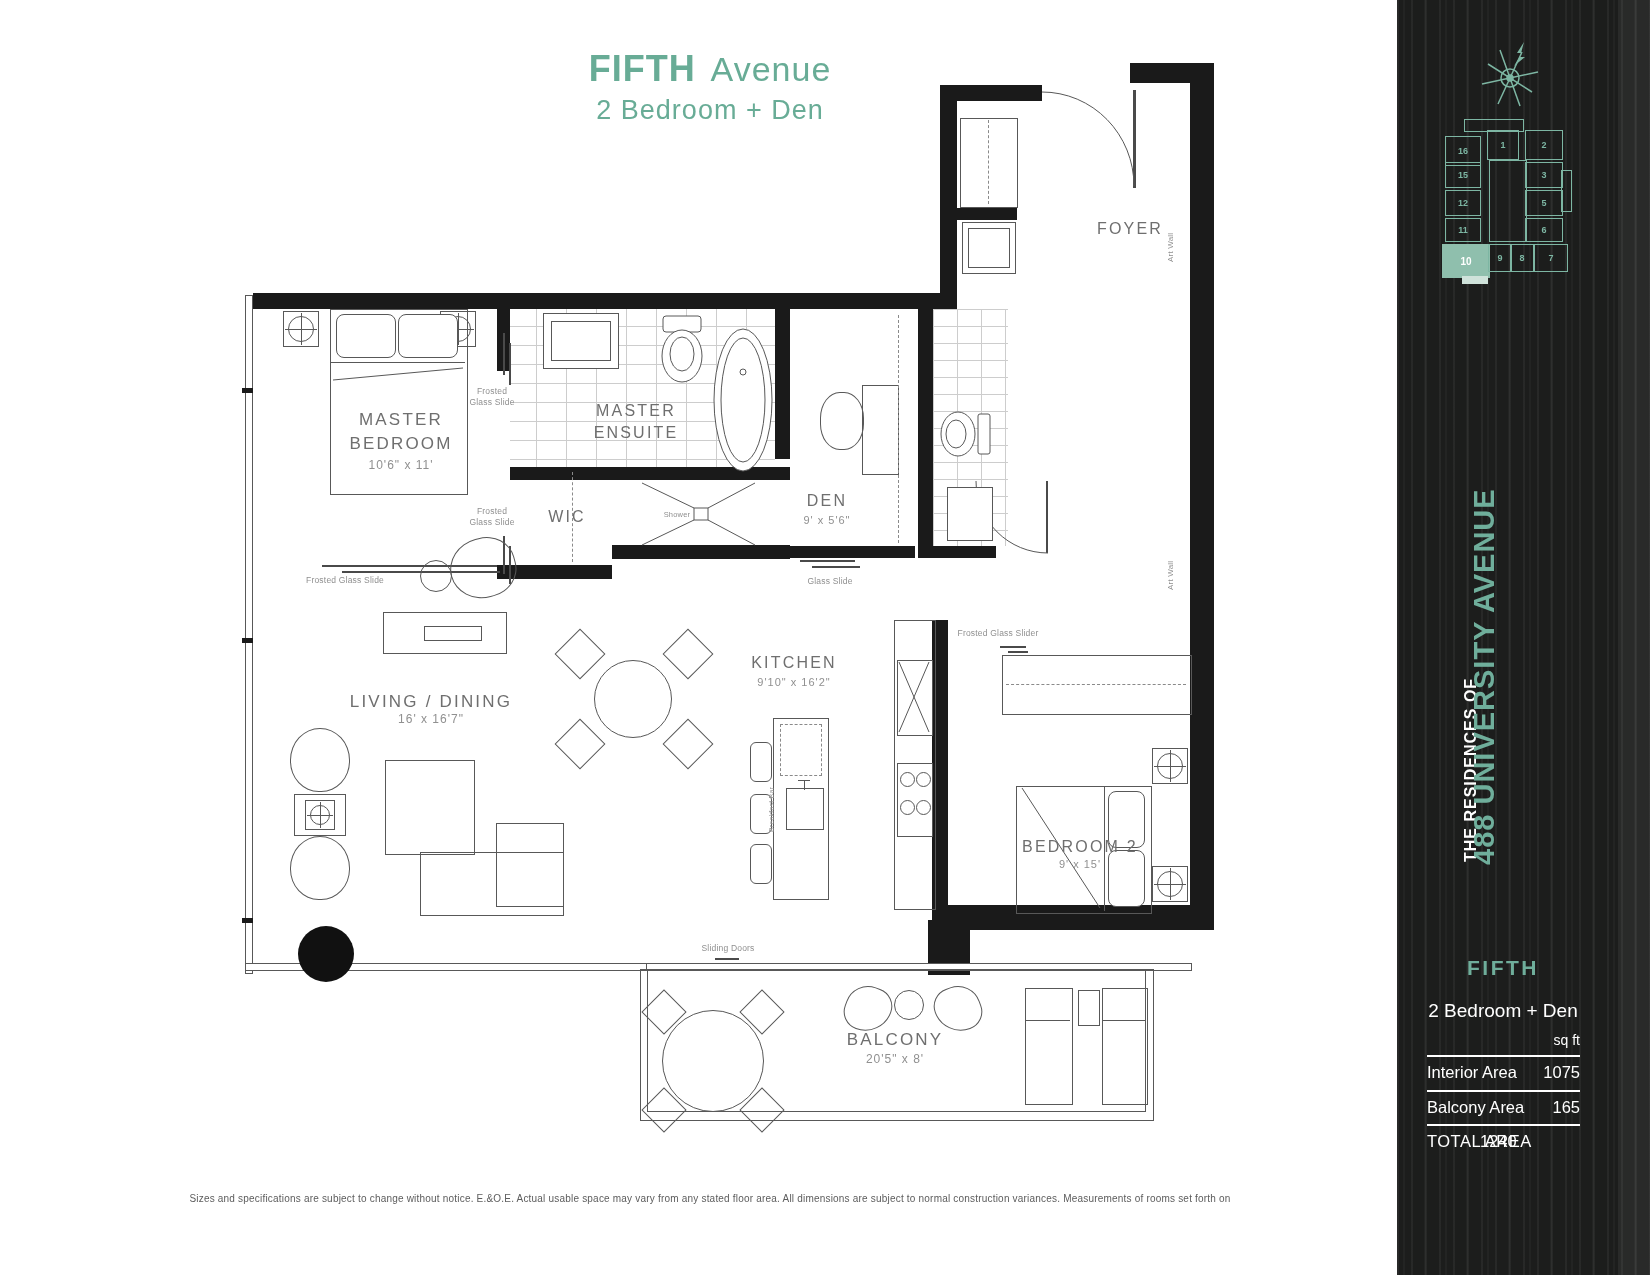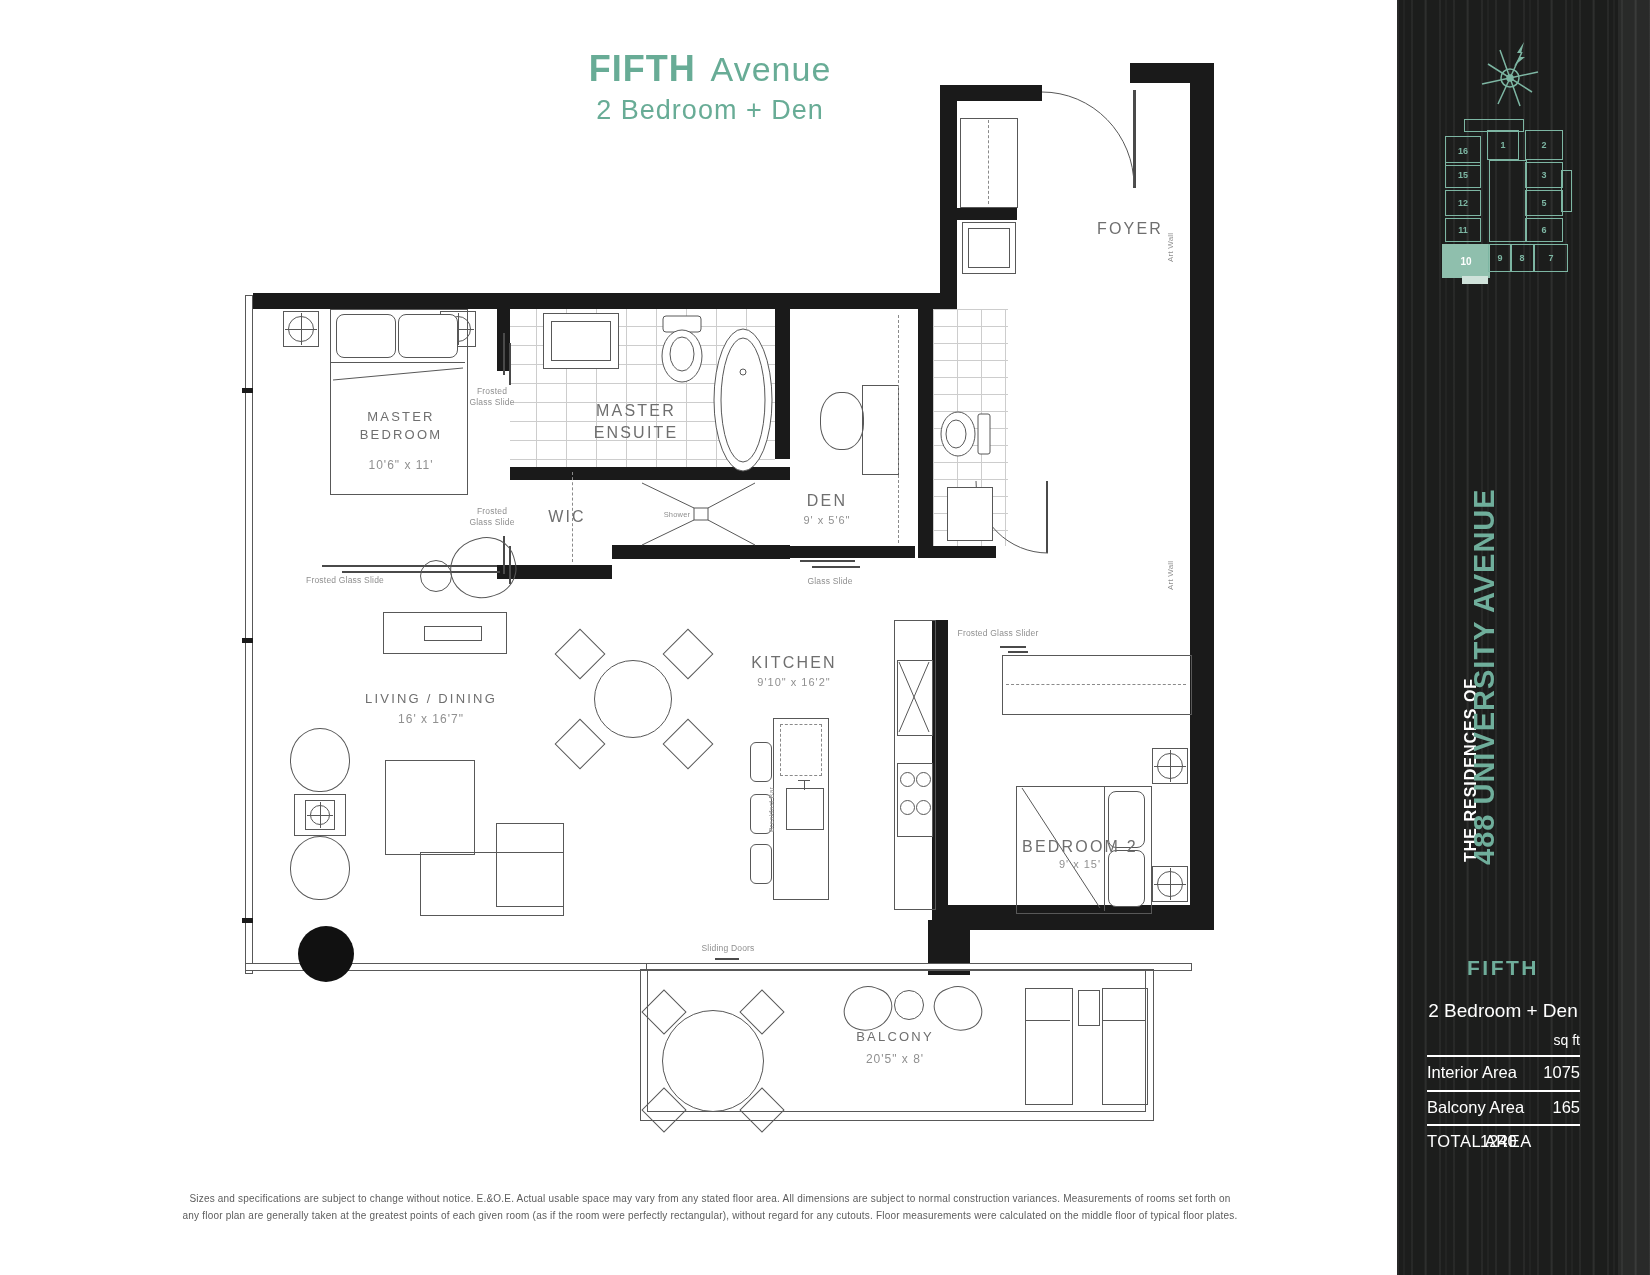--- a/index.html
+++ b/index.html
@@ -10,21 +10,21 @@
   .ol{position:absolute;border:1px solid #585858;background:#fff}
   .olt{position:absolute;border:1px solid #585858;background:transparent}
   .win{position:absolute;border:1px solid #585858;background:#fff}
   .dashv{position:absolute;border-left:1px dashed #8a8a8a}
   .dashh{position:absolute;border-top:1px dashed #8a8a8a}
   .dashbox{position:absolute;border:1px dashed #8a8a8a}
   .hl{position:absolute;background:#585858;height:1px}
   .vl{position:absolute;background:#585858;width:1px}
   .sld{position:absolute;background:#4a4a4a;height:2px}
   .sldv{position:absolute;background:#4a4a4a;width:2px}
-  .room{position:absolute;color:#6f6f6f;letter-spacing:2.2px;font-size:13px;
+  .room{position:absolute;color:#6f6f6f;letter-spacing:2.2px;font-size:17px;
         text-align:center;line-height:1.4}
   .dims{position:absolute;color:#909090;letter-spacing:1px;font-size:12px;
         text-align:center;white-space:nowrap}
   .ann{position:absolute;color:#8f8f8f;font-size:8.5px;text-align:center;line-height:1.25;letter-spacing:.2px}
   .rot{position:absolute;transform:rotate(-90deg);transform-origin:0 100%;white-space:nowrap}
   .lt{position:absolute;border:1px solid #585858;background:#fff}
   .lt i{position:absolute;inset:4px;border:1px solid #585858;border-radius:50%;display:block}
   .lt i:before{content:"";position:absolute;left:50%;top:-4px;bottom:-4px;width:1px;background:#585858}
   .lt i:after{content:"";position:absolute;top:50%;left:-4px;right:-4px;height:1px;background:#585858}
   .pillow{position:absolute;border:1px solid #585858;border-radius:8px;background:#fff}
@@ -298,16 +298,15 @@
     <div class="sb-rule" style="left:30px;top:1090px;width:153px"></div>
     <div class="sbw" style="position:absolute;left:30px;top:1098px;font-size:16.5px">Balcony Area</div>
     <div class="sbw" style="position:absolute;left:83px;top:1098px;width:100px;text-align:right;font-size:16.5px">165</div>
     <div class="sb-rule" style="left:30px;top:1124px;width:153px"></div>
     <div class="sbw" style="position:absolute;left:30px;top:1132px;font-size:16.5px;letter-spacing:.5px">TOTAL AREA</div>
     <div class="sbw" style="position:absolute;left:83px;top:1132px;width:100px;text-align:left;font-size:16.5px">1240</div>
   </div>
 
   <div class="disc" style="left:110px;top:1190px;width:1200px">
     <div>Sizes and specifications are subject to change without notice. E.&amp;O.E. Actual usable space may vary from any stated floor area. All dimensions are subject to normal construction variances. Measurements of rooms set forth on</div>
-    <div>any floor plan are generally taken at the greatest points of each given room (as if the room were perfectly rectangular), without regard for any cutouts. Floor measurements were calculated on the middle floor of typical floor plates.</div>
   </div>
 
 </div>
 
 </body></html>

